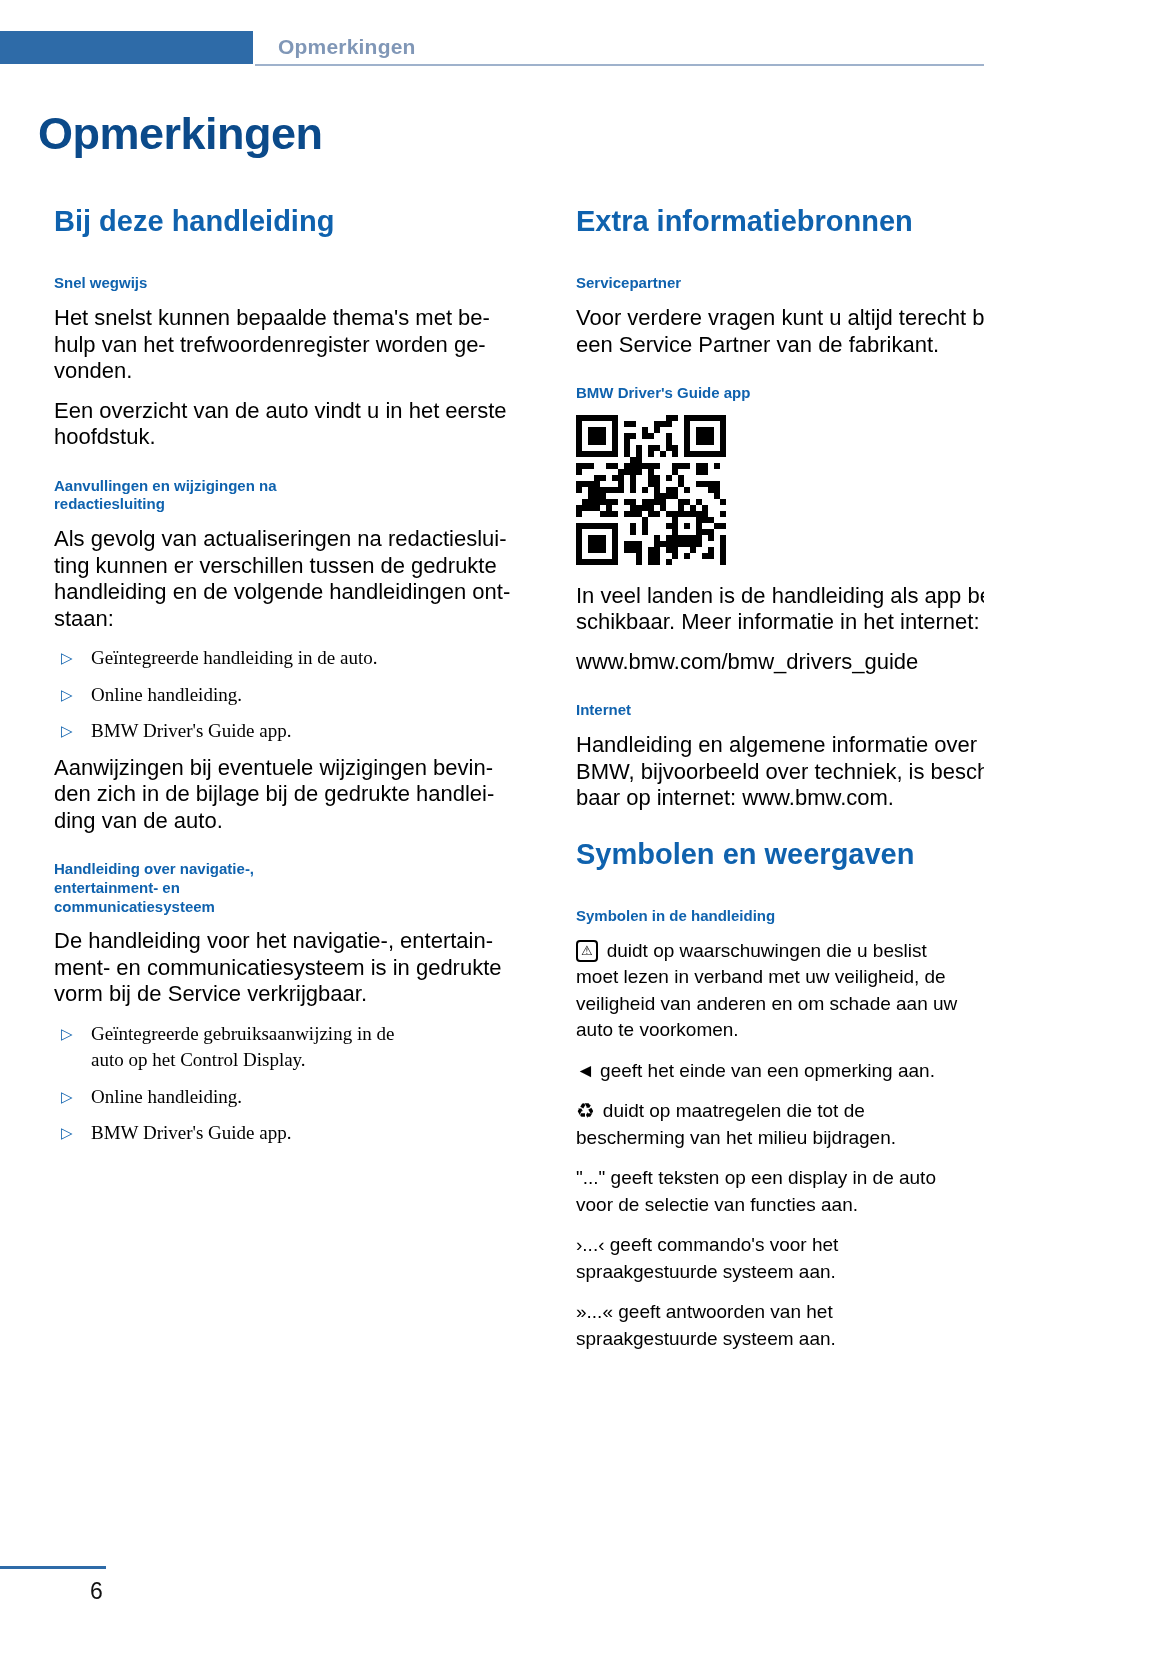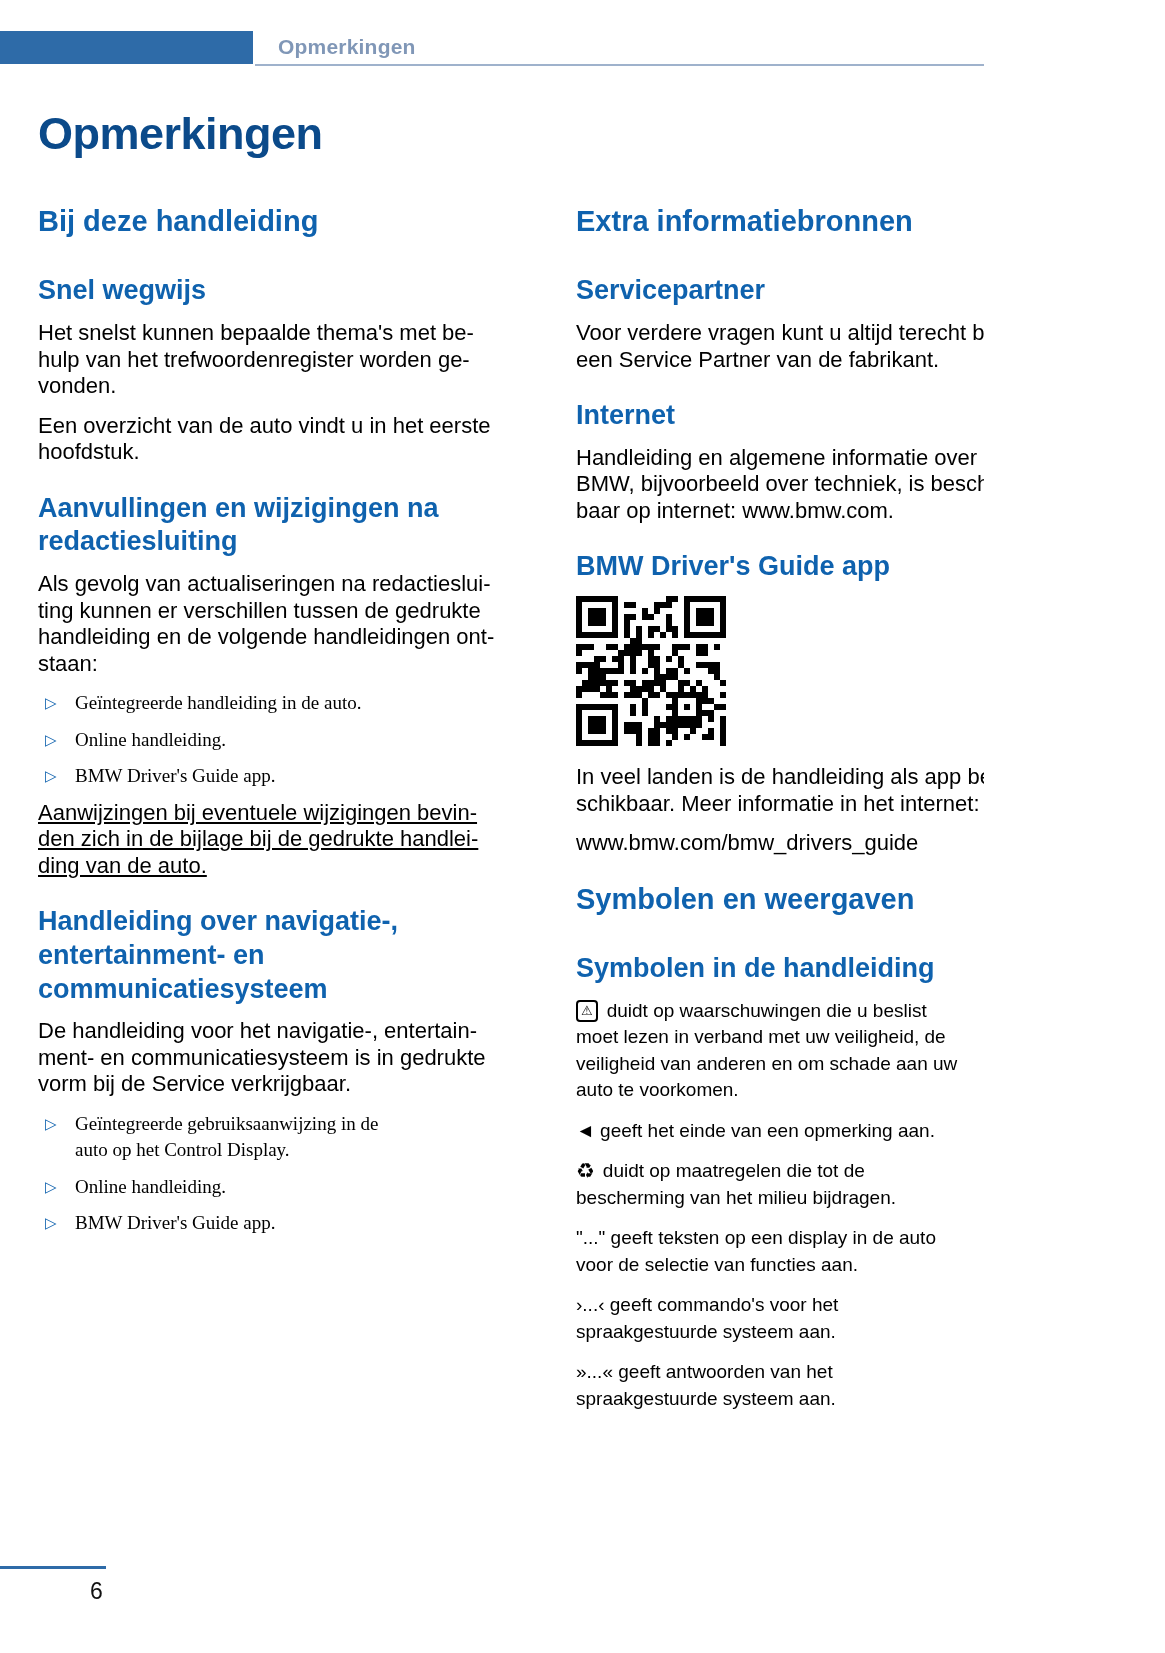--- a/index.html
+++ b/index.html
@@ -18,26 +18,26 @@
   .header-rule { position:absolute; left:255px; top:34px; width:780px; height:2px; background:var(--rule,#9fb2cc); }
 
   
   h1.page-title {
     position:absolute; left:38px; top:108px;
     font-size:45px; font-weight:bold; color:var(--title,#0b4a8a); letter-spacing:-0.5px;
   }
 
   
   .col { position:absolute; top:205px; }
-  .col-left  { left:38px;  width:480px; }
+  .col-left  { left:54px;  width:480px; }
   .col-right { left:576px; width:470px; }
 
   h2.sec { font-size:29px; line-height:1.15; font-weight:bold; color:var(--heading,#0f62ae); margin:0 0 36px 0; }
   h2.sec.mid { margin-top:24px; }
-  h3.sub { font-size:27px; line-height:1.25; font-weight:bold; color:var(--heading,#0f62ae); margin:0 0 12px 0; white-space:pre-line; }
+  h3.sub { font-size:15px; line-height:1.25; font-weight:bold; color:var(--heading,#0f62ae); margin:0 0 12px 0; white-space:pre-line; }
   section { margin-bottom:26px; }
   p.body { font-size:22px; line-height:26.5px; margin:0 0 13px 0; white-space:pre-line; }
 
   
   .bullet { display:flex; margin:0 0 10px 0; }
   .bullet-marker { flex:0 0 37px; padding-left:7px; color:var(--heading,#0f62ae); font-size:15px; line-height:26.5px; }
   .bullet-text { flex:1; font-size:19px; line-height:26.5px; white-space:pre-line;font-family:Liberation Serif, serif; }
 
   
   .qr { width:150px; height:150px; margin:4px 0 18px 0; }
@@ -94,21 +94,21 @@
         <span class="bullet-text">Geïntegreerde handleiding in de auto.</span>
       </div>
       <div class="bullet">
         <span class="bullet-marker">▷</span>
         <span class="bullet-text">Online handleiding.</span>
       </div>
       <div class="bullet">
         <span class="bullet-marker">▷</span>
         <span class="bullet-text">BMW Driver's Guide app.</span>
       </div>
-      <p class="body" style="margin-top:6px;text-decoration:underline;">Aanwijzingen bij eventuele wijzigingen bevin-
+      <p class="body" style="margin-top:6px;">Aanwijzingen bij eventuele wijzigingen bevin-
 den zich in de bijlage bij de gedrukte handlei-
 ding van de auto.</p>
     </section>
 
     <section>
       <h3 class="sub">Handleiding over navigatie-,
 entertainment- en
 communicatiesysteem</h3>
       <p class="body">De handleiding voor het navigatie-, entertain-
 ment- en communicatiesysteem is in gedrukte
@@ -129,27 +129,20 @@
     </section>
   </div>
 
   <div class="col col-right">
     <h2 class="sec">Extra informatiebronnen</h2>
 
     <section>
       <h3 class="sub">Servicepartner</h3>
       <p class="body">Voor verdere vragen kunt u altijd terecht bij
 een Service Partner van de fabrikant.</p>
-    </section>
-
-    <section>
-      <h3 class="sub">Internet</h3>
-      <p class="body">Handleiding en algemene informatie over
-BMW, bijvoorbeeld over techniek, is beschik-
-baar op internet: www.bmw.com.</p>
     </section>
 
     <section>
       <h3 class="sub">BMW Driver's Guide app</h3>
       <div class="qr">
           <svg xmlns="http://www.w3.org/2000/svg" width="150" height="150">
             <rect width="100%" height="100%" fill="#ffffff"></rect>
             <rect x="0" y="0" width="6" height="6" fill="#000000"></rect>
             <rect x="6" y="0" width="6" height="6" fill="#000000"></rect>
             <rect x="12" y="0" width="6" height="6" fill="#000000"></rect>
@@ -458,20 +451,27 @@
             <rect x="78" y="144" width="6" height="6" fill="#000000"></rect>
             <rect x="90" y="144" width="6" height="6" fill="#000000"></rect>
             <rect x="144" y="144" width="6" height="6" fill="#000000"></rect>
           </svg>
         </div>
       <p class="body">In veel landen is de handleiding als app be-
 schikbaar. Meer informatie in het internet:</p>
       <p class="body">www.bmw.com/bmw_drivers_guide</p>
     </section>
 
+    <section>
+      <h3 class="sub">Internet</h3>
+      <p class="body">Handleiding en algemene informatie over
+BMW, bijvoorbeeld over techniek, is beschik-
+baar op internet: www.bmw.com.</p>
+    </section>
+
     <h2 class="sec mid">Symbolen en weergaven</h2>
 
     <section>
       <h3 class="sub">Symbolen in de handleiding</h3>
 
       <div class="sym-item">
         <span class="warn-box">⚠</span><span class="sym-text">duidt op waarschuwingen die u beslist
 moet lezen in verband met uw veiligheid, de
 veiligheid van anderen en om schade aan uw
 auto te voorkomen.</span>

